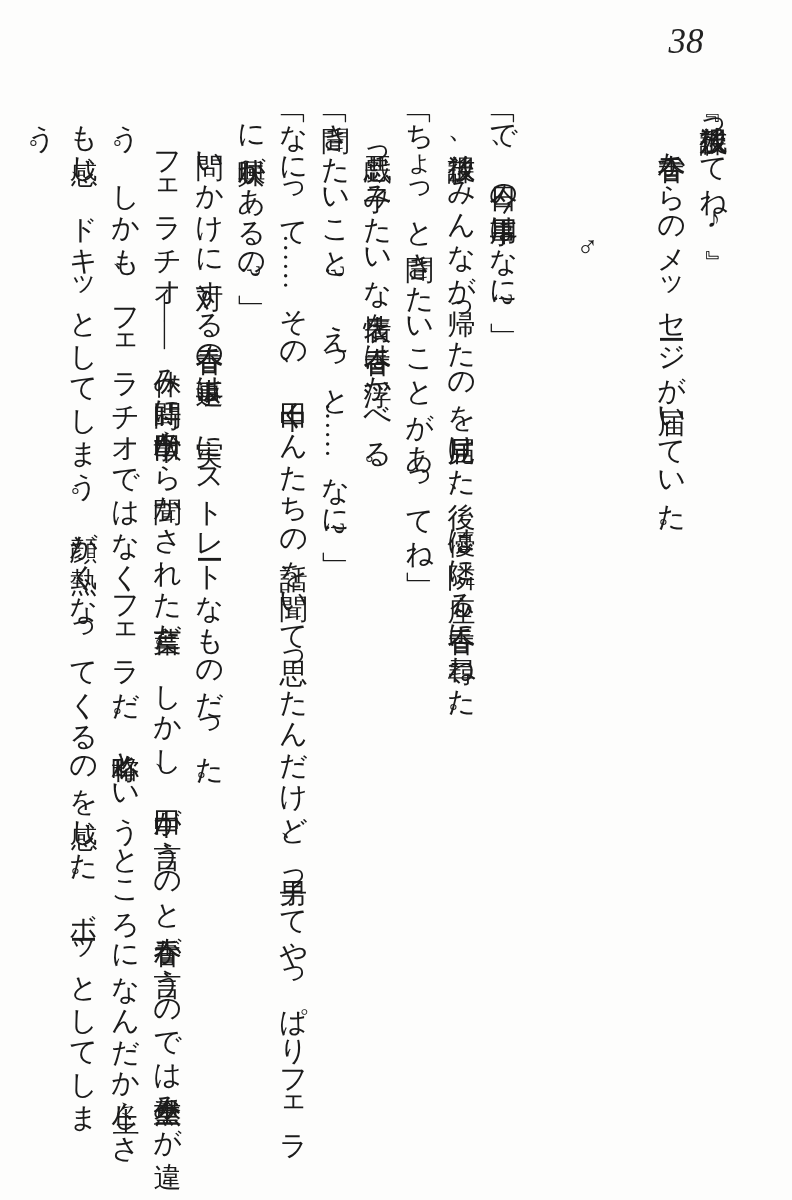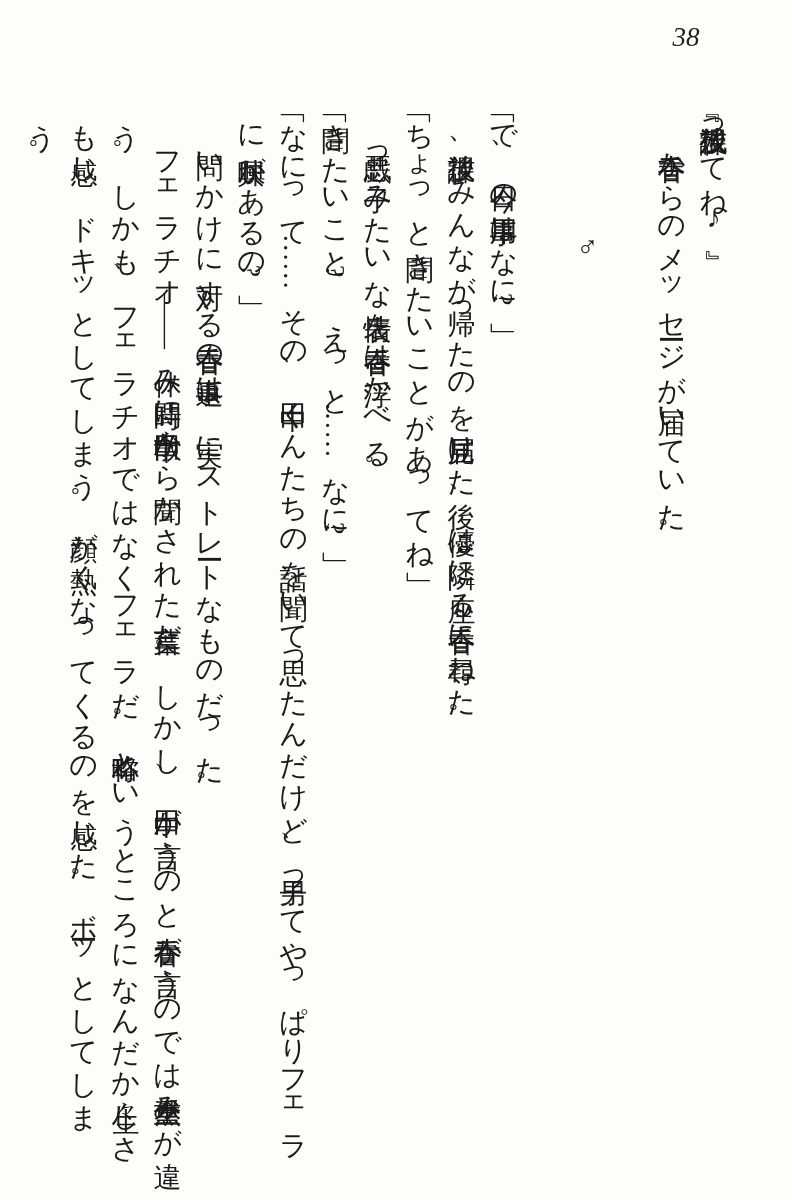--- a/index.html
+++ b/index.html
@@ -13,21 +13,21 @@
     position: relative;
     width: 792px; height: 1200px;
     overflow: hidden;
     background: #fdfdfc;
   }
   .page-number {
     position: absolute;
     top: 22px; left: 662px; width: 48px;
     text-align: center;
     font-style: italic;
-    font-size: 27px;
+    font-size: 35px;
     color: #222;
   }
   .text-block {
     position: absolute;
     top: 105px; right: 58px;
     height: 1064px;
     writing-mode: vertical-rl;
     text-orientation: mixed;
     font-size: 28px;
     line-height: 42px;

